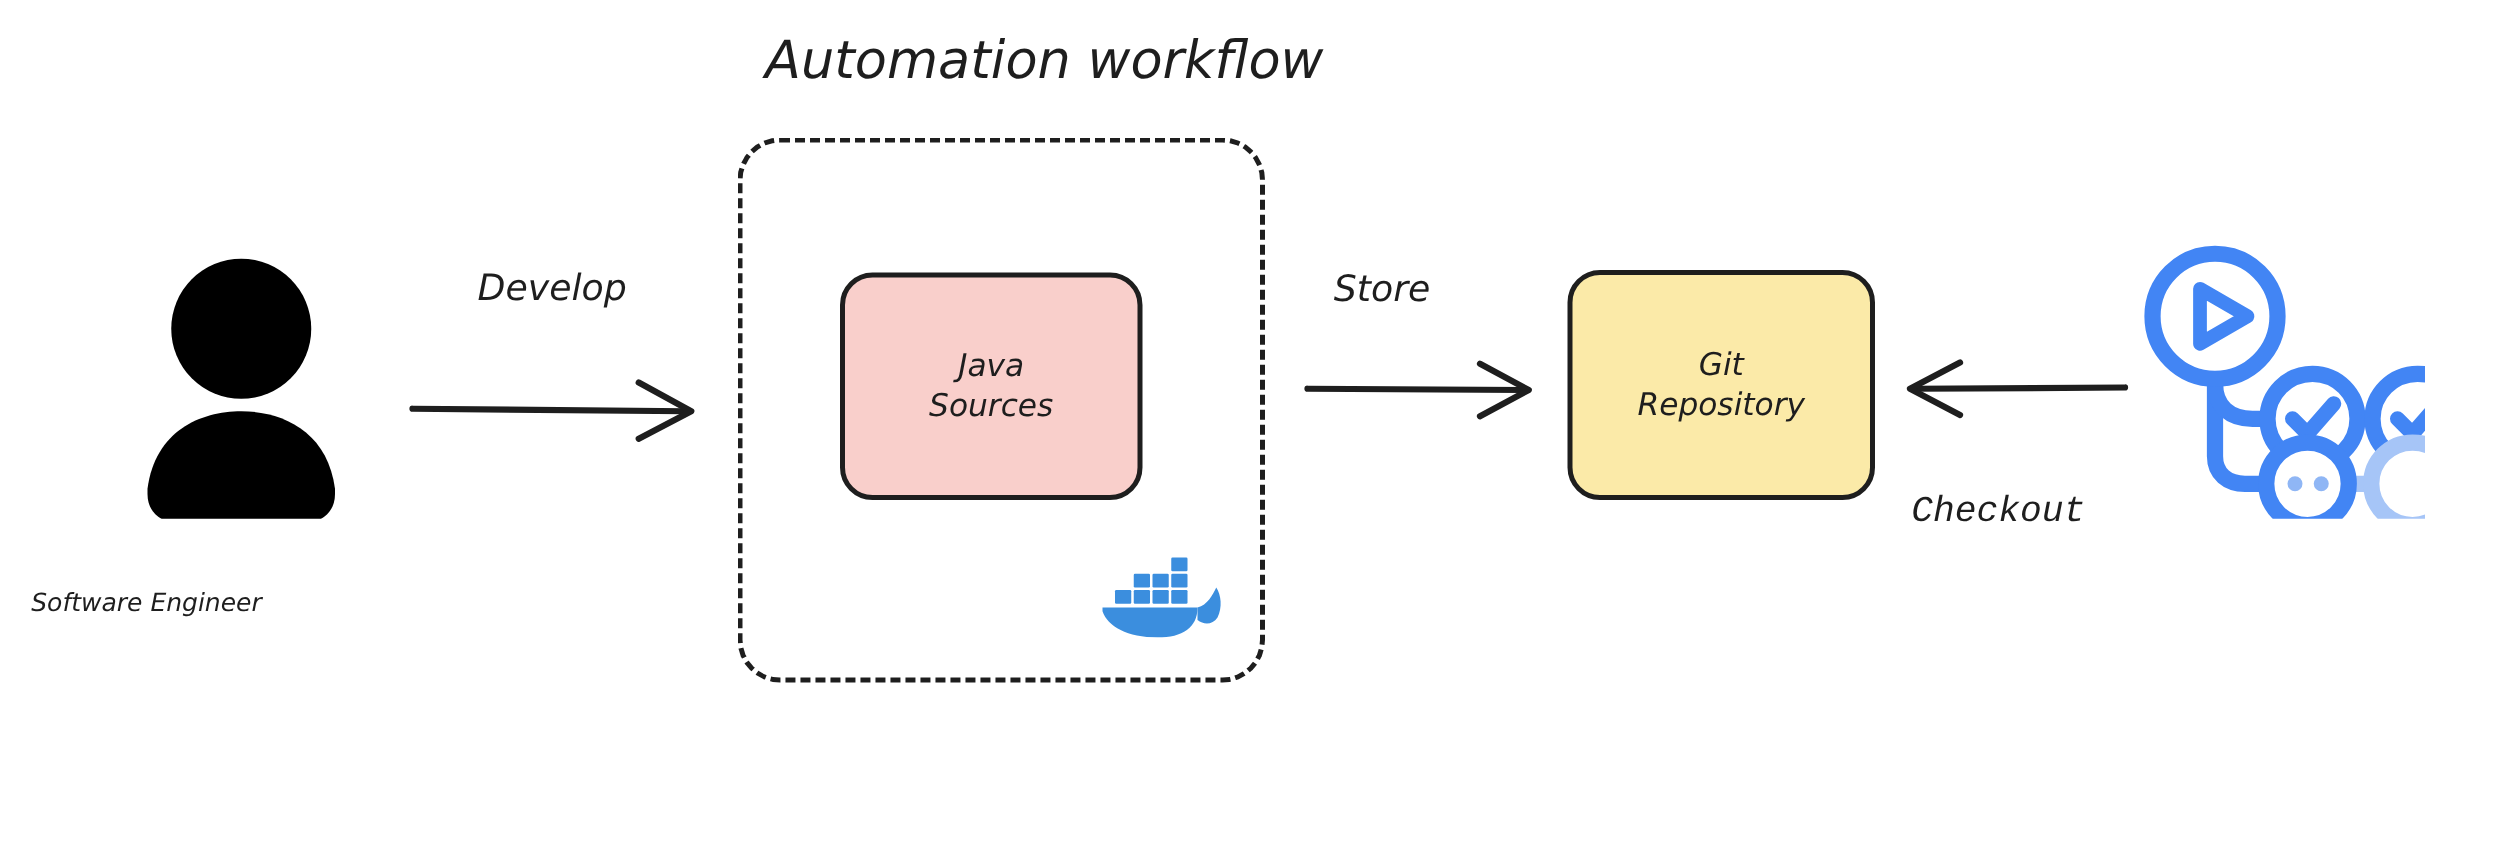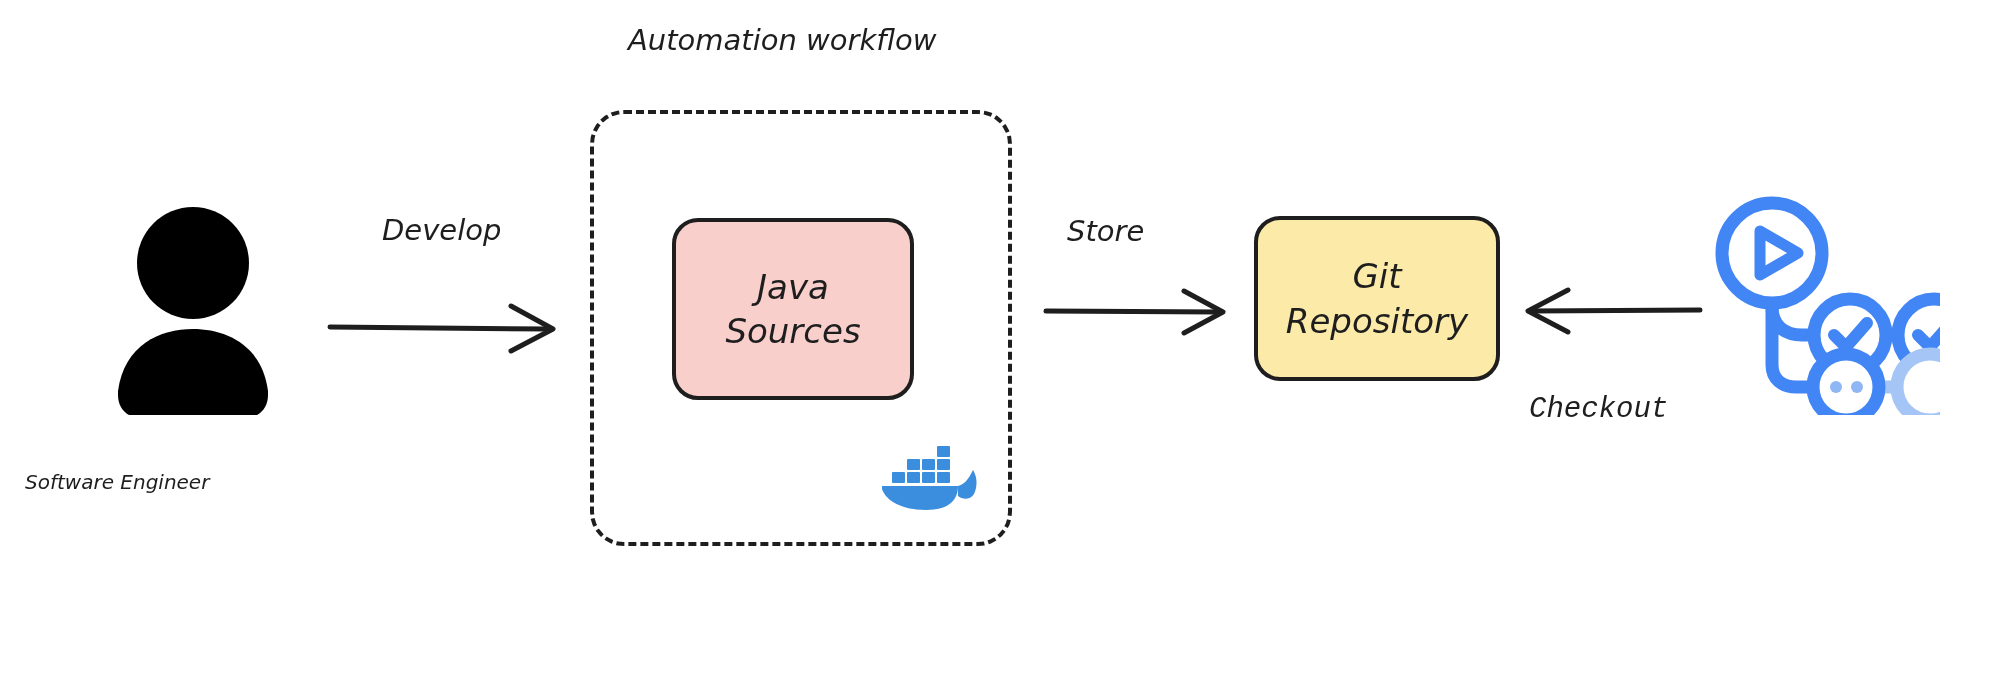--- a/index.html
+++ b/index.html
@@ -23,31 +23,30 @@
   .label {
     position: absolute;
     white-space: nowrap;
     color: #1e1e1e;
     font-size: 20px;
     line-height: 1.25;
     font-weight: 400;
     font-style: italic;
   }
   .title-label {
-    font-size: 29px;
-    margin-left: 16px;
+    font-size: 42px;
   }
   .edge-label {
     font-size: 29px;
   }
   .node-label {
     position: absolute;
     text-align: center;
     color: #1e1e1e;
-    font-size: 34px;
+    font-size: 25px;
     line-height: 1.3;
     font-style: italic;
     white-space: pre-line;
   }
 
   
   .group-box {
     position: absolute;
     border: 4px dashed #1e1e1e;
     border-radius: 34px;
@@ -144,21 +143,21 @@
 
       <path d="M80 42
                C 88 40, 92 32, 95 26
                C 99 32, 100 42, 96 50
                C 92 56, 85 56, 80 52 Z"></path>
     </g>
   </svg>
 
   <div class="label edge-label" style="left:1067px; top:213px;">Store</div>
 
-  <div class="node-box" style="left:1254px; top:216px; width:246px; height:165px; background:#fbeaa8;">
+  <div class="node-box" style="left:1254px; top:216px; width:246px; height:184px; background:#fbeaa8;">
     <div class="node-label" style="position:static;">Git
 Repository</div>
   </div>
 
   <div class="label edge-label" style="left:1529px; top:392px;font-family:Liberation Mono, monospace;">Checkout</div>
 
   <svg class="icon-abs" style="left:1710px; top:195px;" width="230" height="220" viewBox="0 0 230 220">
 
     <path d="M62 112 L 62 170 C 62 184, 72 192, 86 192 L 108 192" stroke="#4285f4" stroke-width="13" fill="none" stroke-linecap="round"></path>
 

